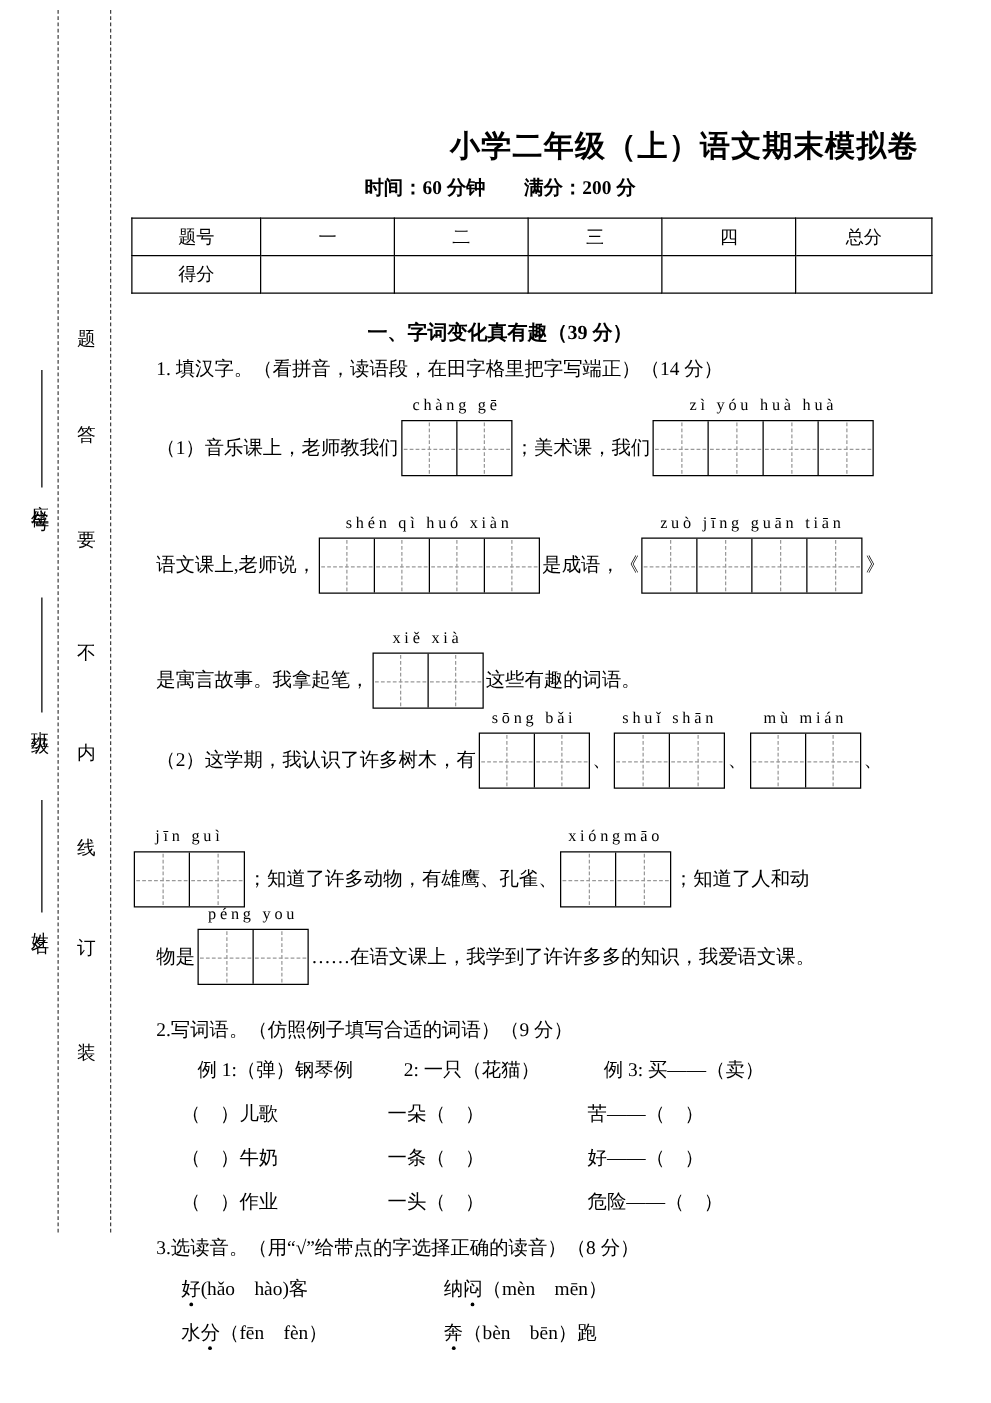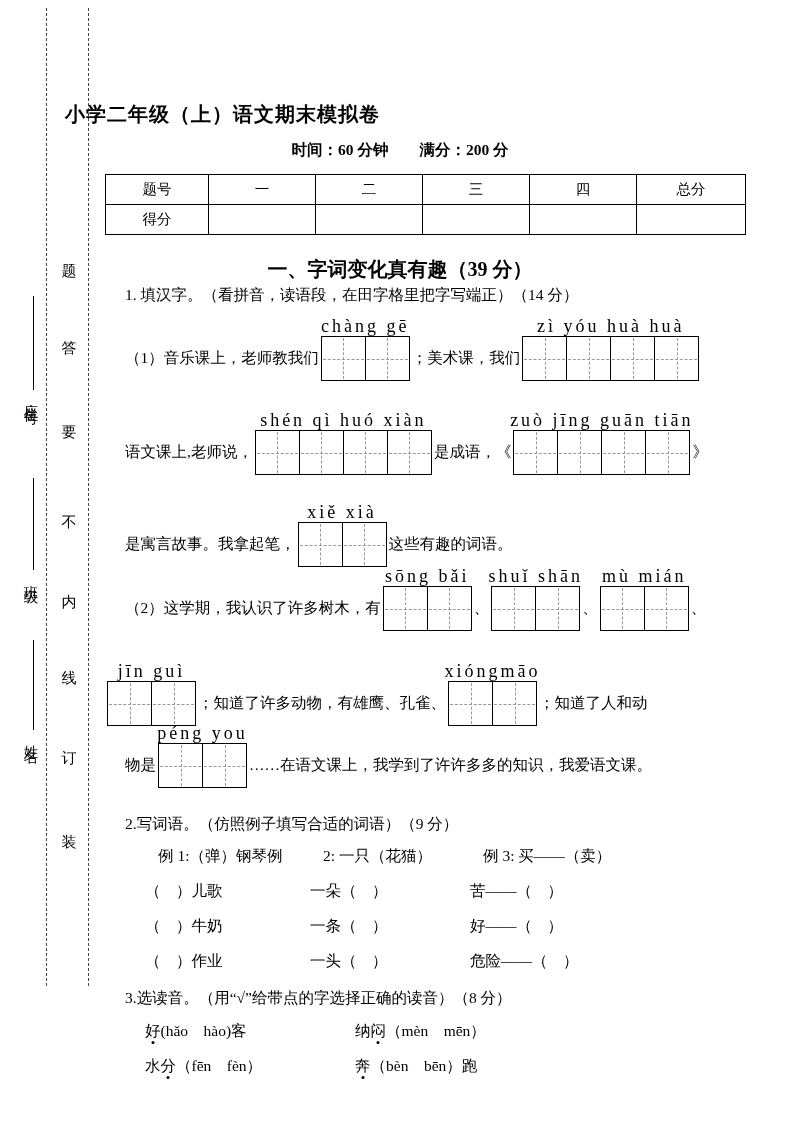--- a/index.html
+++ b/index.html
@@ -6,45 +6,45 @@
   #page{position:relative;width:793px;height:1122px;background:#fff;overflow:hidden;
         font-family:"Liberation Serif","DejaVu Serif",serif;color:#000;}
 
   
   .vdash{position:absolute;top:8px;height:978px;width:0;border-left:1px dashed #444;}
   .bchar{position:absolute;left:57px;width:24px;text-align:center;font-size:15px;}
   .slabel-line{position:absolute;left:33px;width:0;border-left:1px solid #000;}
   .slabel{position:absolute;left:21px;writing-mode:vertical-rl;font-size:14.5px;letter-spacing:4px;}
 
   
-  .title{position:absolute;left:65px;top:101px;width:670px;text-align:left;
-         font-size:20px;font-weight:bold;letter-spacing:1px;}
+  .title{position:absolute;left:65px;top:101px;width:670px;text-align:right;
+         font-size:24px;font-weight:bold;letter-spacing:1px;}
   .subtitle{position:absolute;left:65px;top:140px;width:670px;text-align:center;
             font-size:15.5px;font-weight:bold;}
   .sec-head{position:absolute;left:65px;top:256px;width:670px;text-align:center;
-            font-size:20px;font-weight:bold;}
+            font-size:16px;font-weight:bold;}
 
   
   .score-table{position:absolute;left:105px;top:174px;width:640px;border-collapse:collapse;
                table-layout:fixed;font-size:14.5px;padding-left:32px;}
   .score-table td{border:1px solid #000;height:29px;text-align:center;padding:0;}
 
   
   .qlabel{position:absolute;left:125px;font-size:15.5px;white-space:nowrap;}
   .line{position:absolute;display:flex;align-items:center;height:45px;white-space:nowrap;}
   .t{font-size:15.5px;white-space:nowrap;}
 
   
   .tzg{position:relative;display:inline-flex;border:1px solid #000;margin:0 2px;flex:none;}
   .cell{position:relative;width:43px;height:43px;border-right:1px solid #000;box-sizing:content-box;}
   .cell:last-child{border-right:none;}
   .cell::before{content:"";position:absolute;left:1px;right:1px;top:50%;border-top:1px dashed #999;}
   .cell::after{content:"";position:absolute;top:1px;bottom:1px;left:50%;border-left:1px dashed #999;}
   .pinyin{position:absolute;top:-21px;left:50%;transform:translateX(-50%);
-          font-size:18px;letter-spacing:3px;white-space:nowrap;}
+          font-size:13px;letter-spacing:3px;white-space:nowrap;}
 
   
   .q2row{position:absolute;left:145px;display:grid;grid-template-columns:165px 160px auto;font-size:15.5px;}
   .q3row{position:absolute;left:145px;display:grid;grid-template-columns:210px auto;font-size:15.5px;}
   .dot-under{position:relative;}
   .dot-under::after{content:"";position:absolute;left:50%;transform:translateX(-50%);
                     bottom:-5px;width:3px;height:3px;border-radius:50%;background:#000;}
 </style>
 </head>
 <body>

